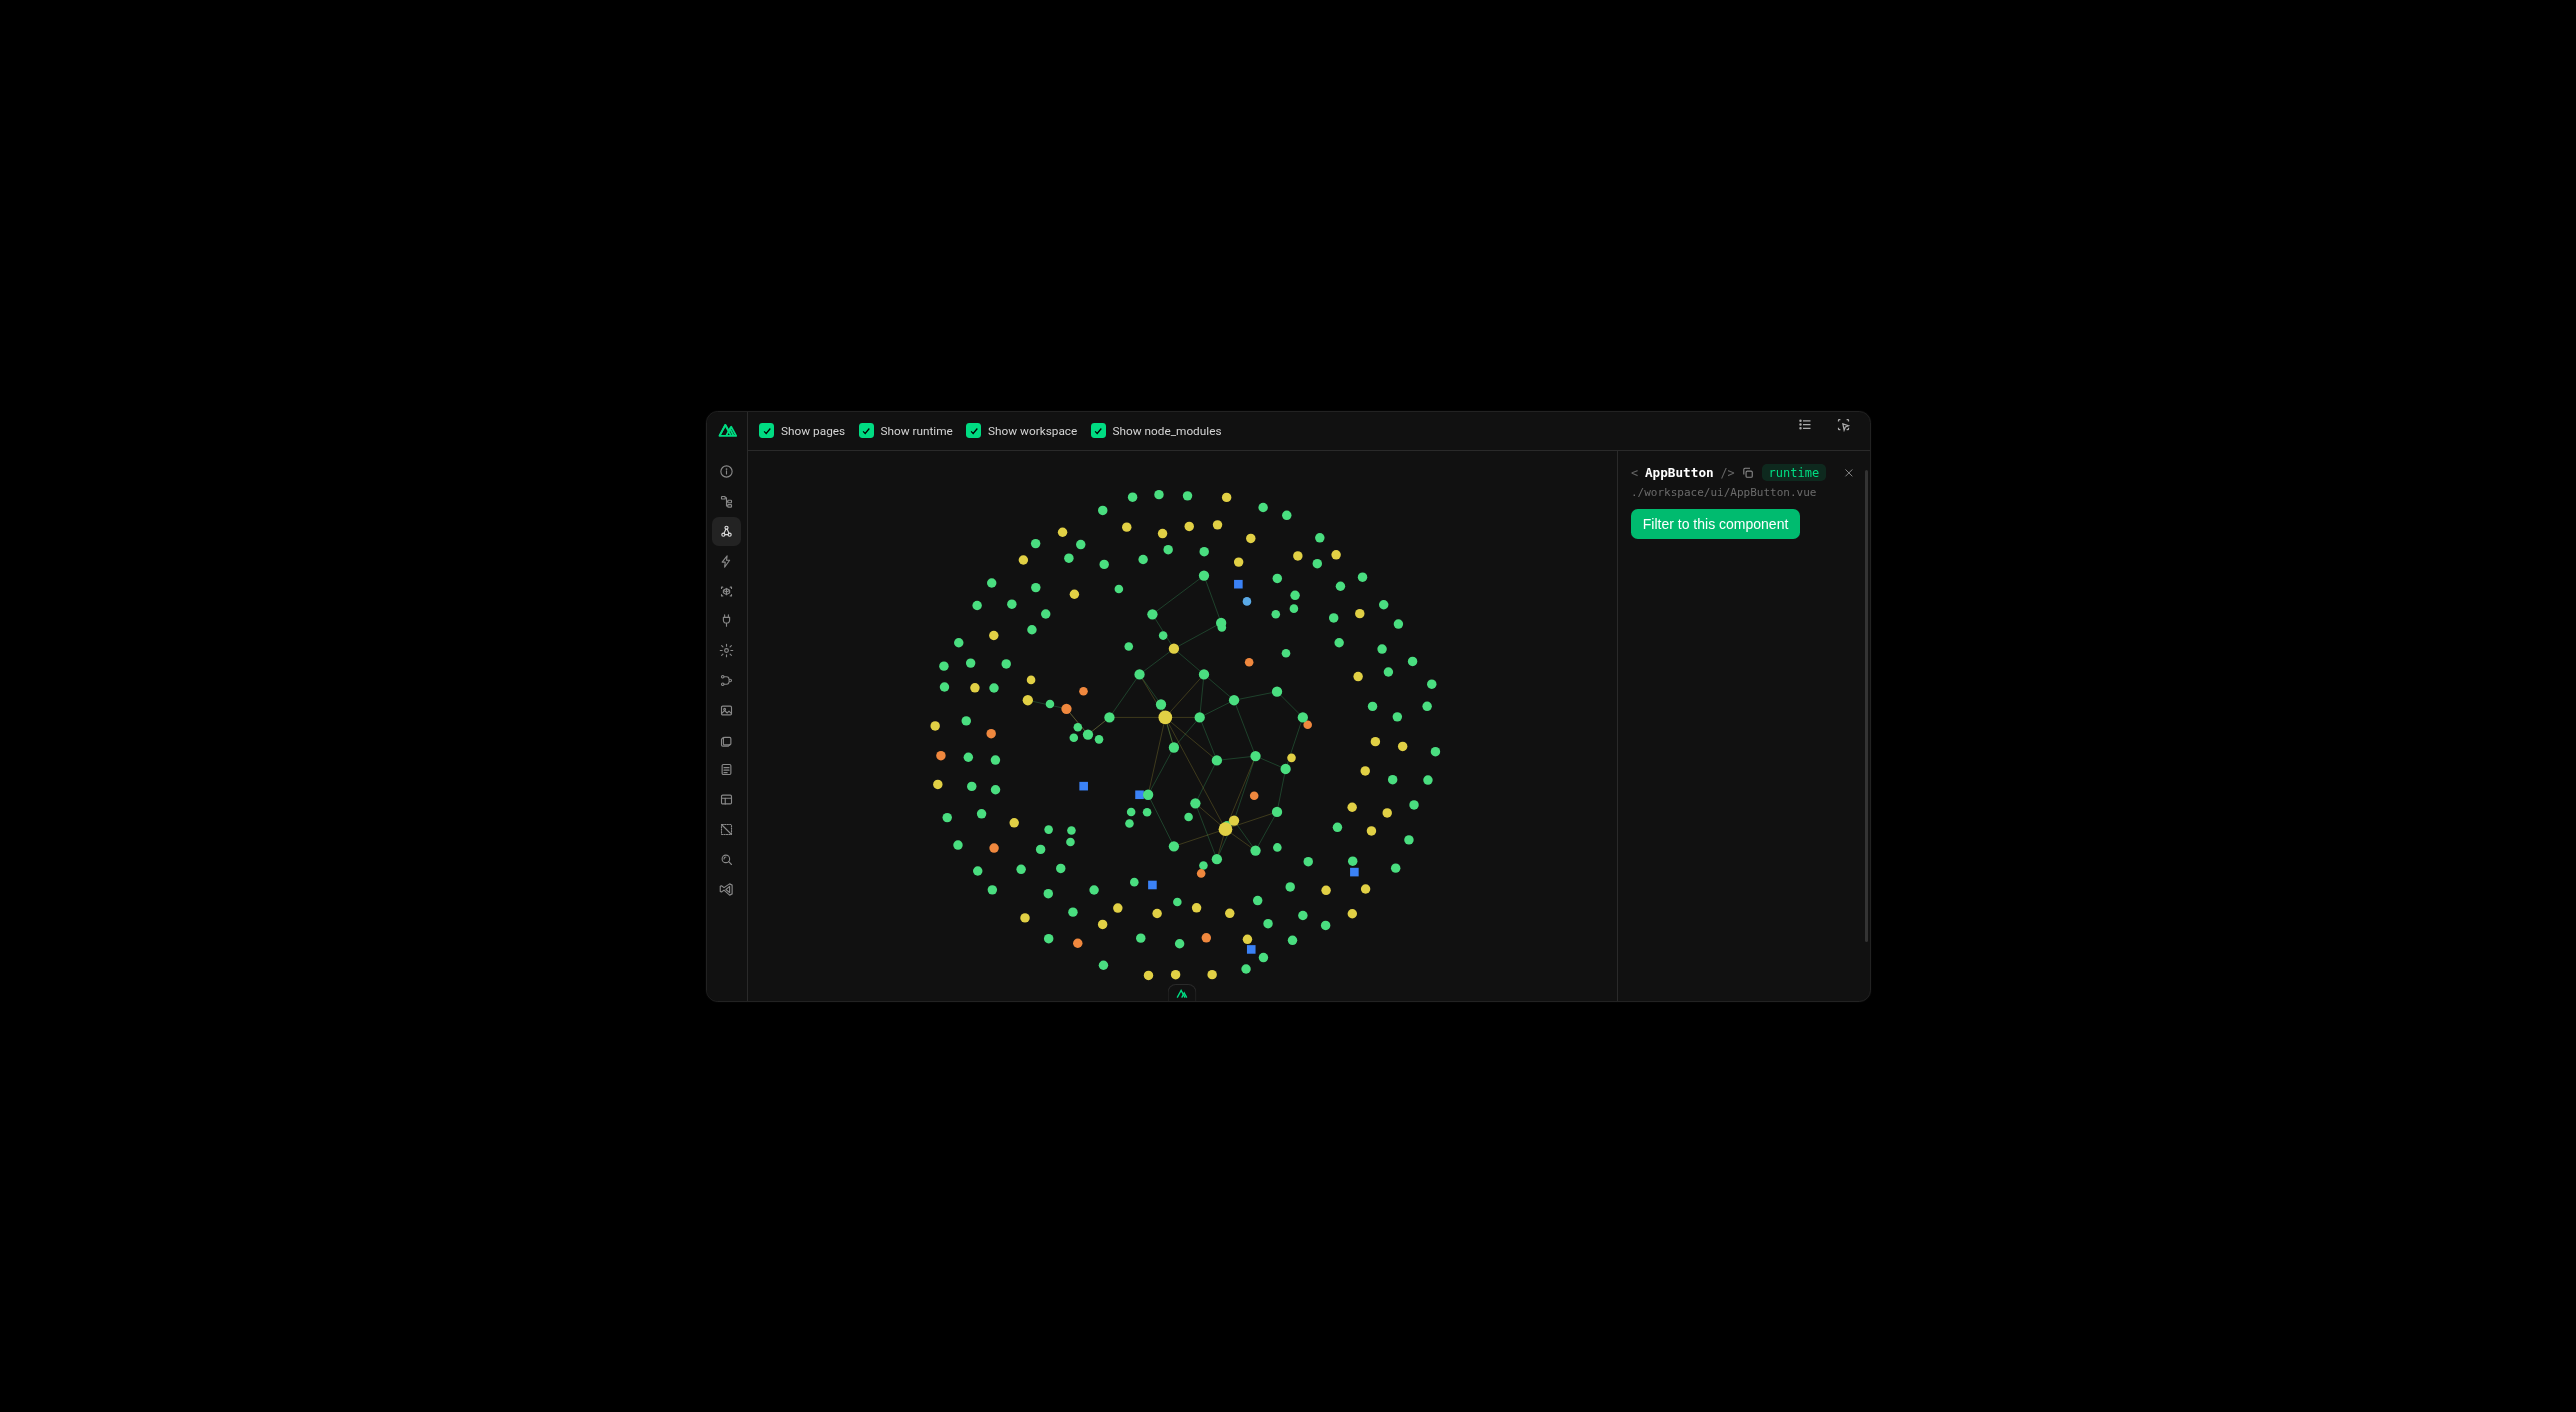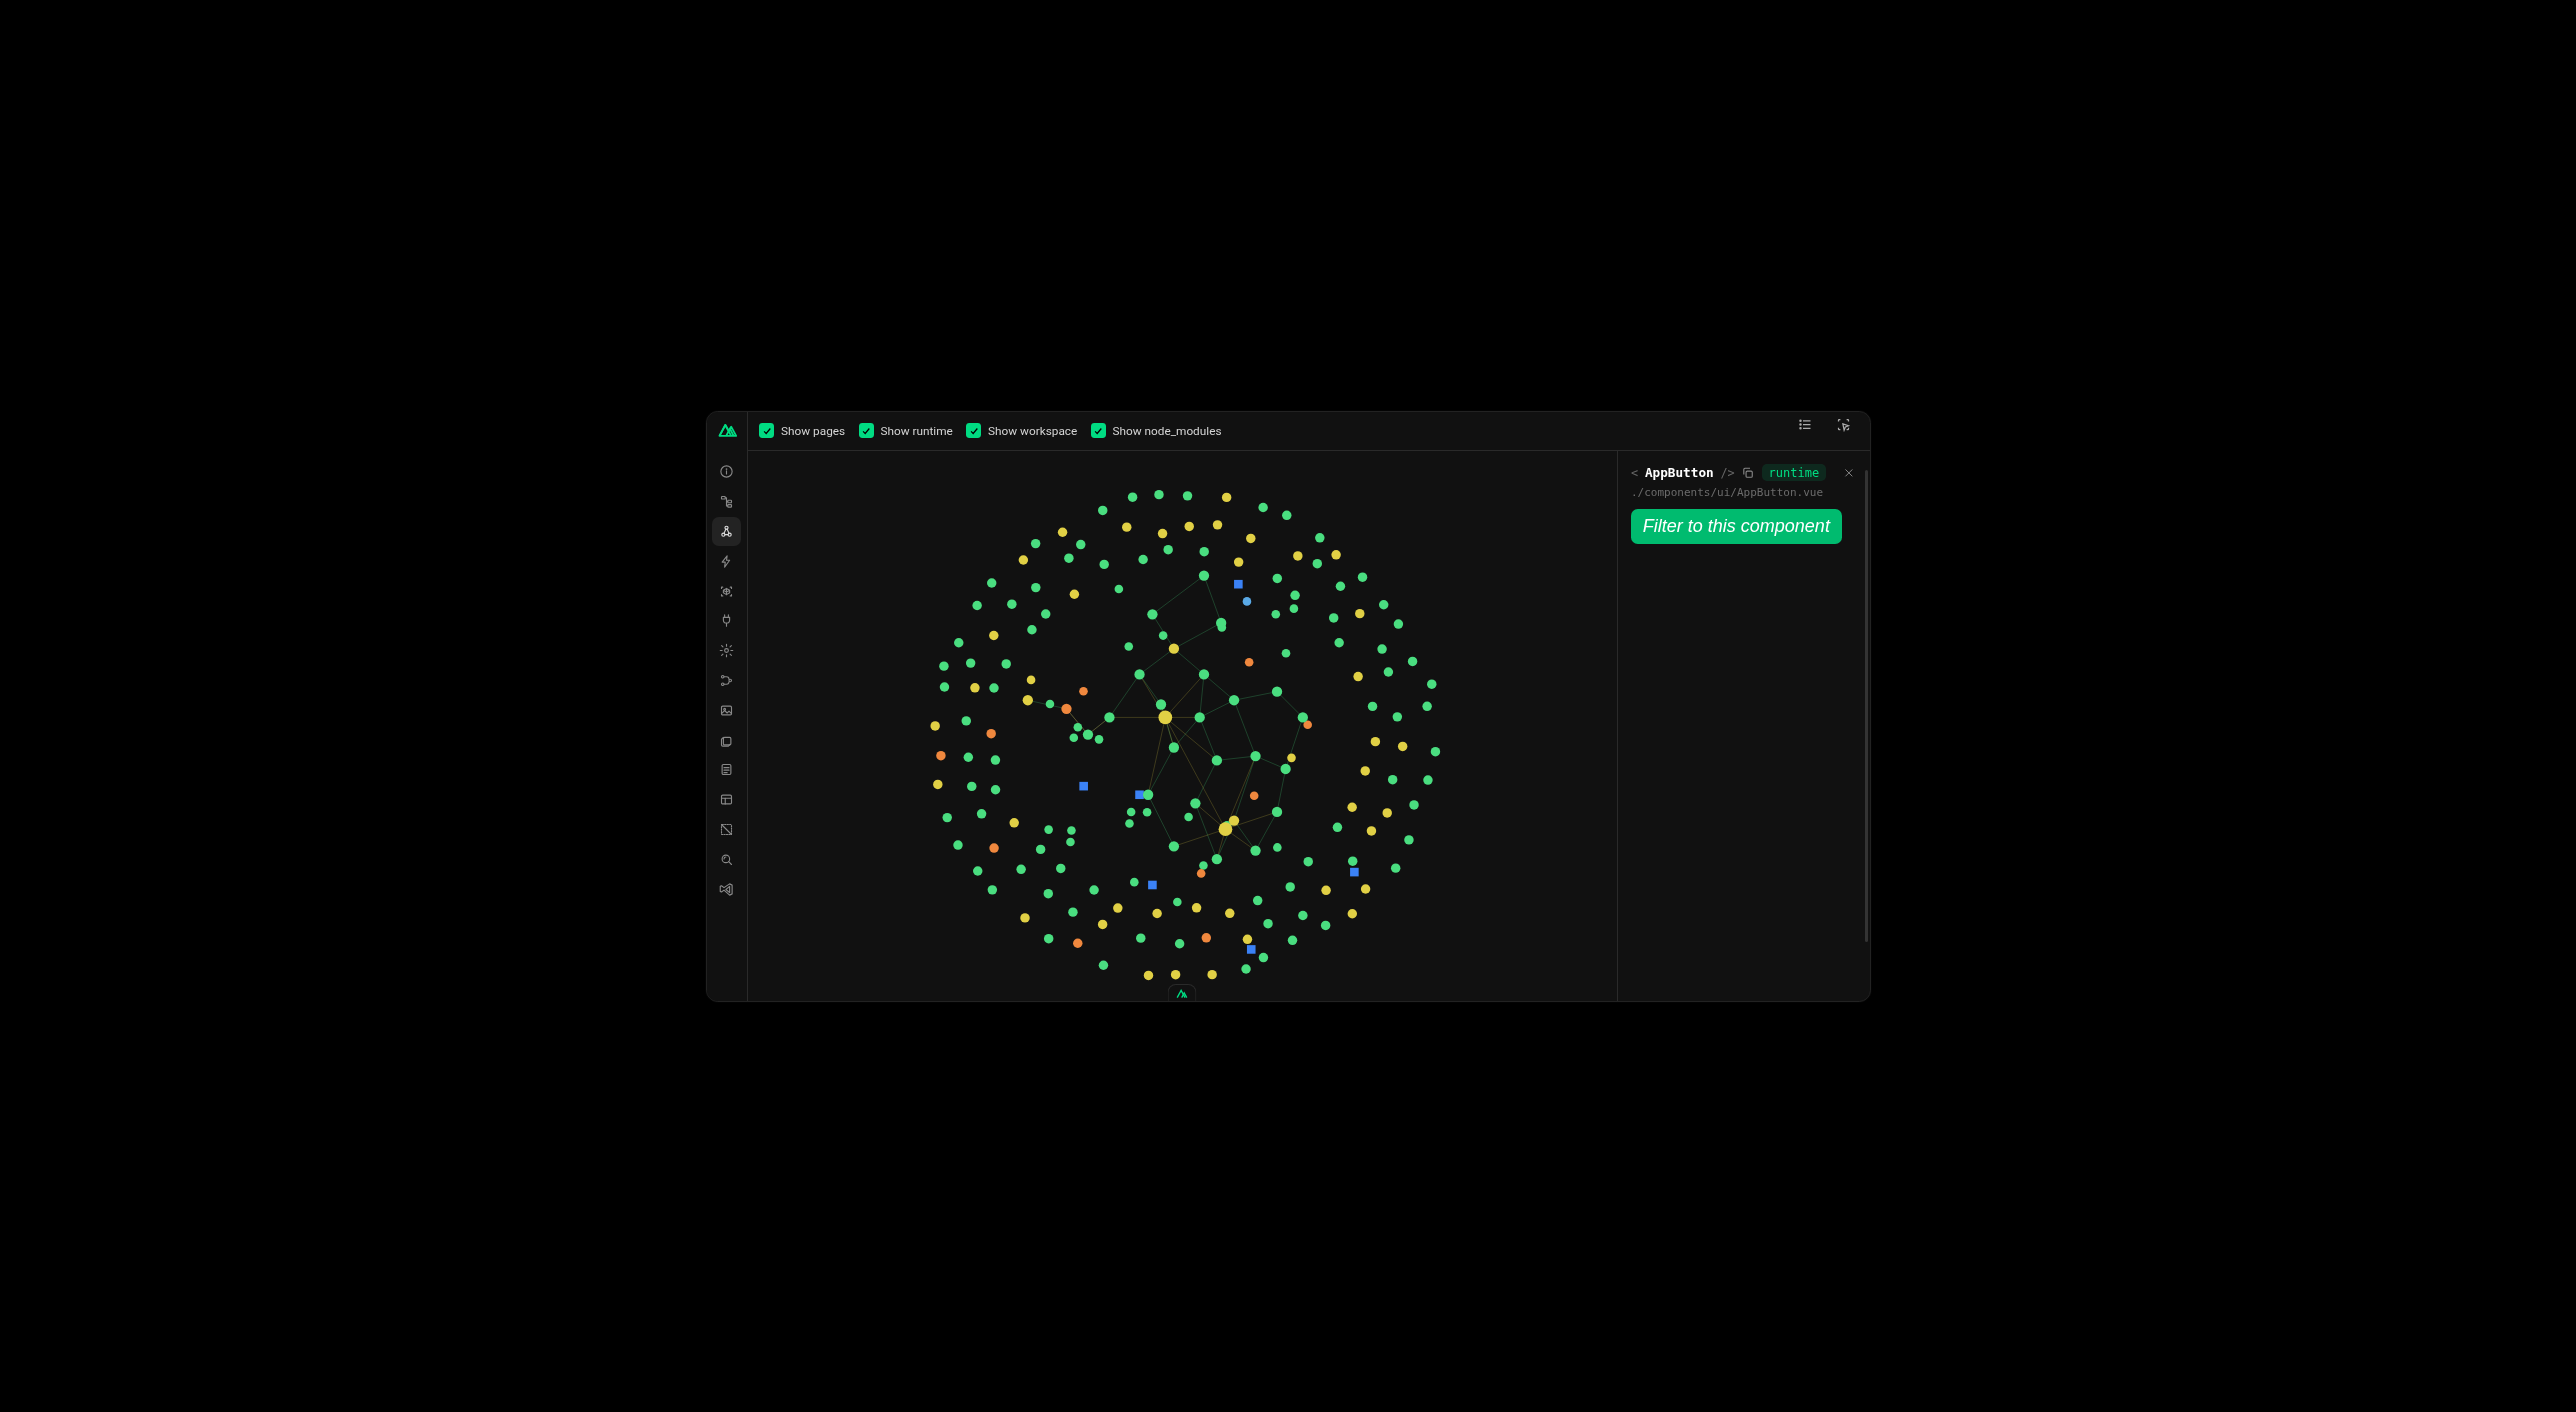--- a/index.html
+++ b/index.html
@@ -134,23 +134,22 @@
     margin-top:-5px;
     overflow-wrap:break-word;
   }
   .filter-btn {
     align-self:flex-start;
     background: var(--accent-dark);
     color:#fff;
     border:none;
     border-radius:6.8px;
     padding:6.8px 11.8px;
-    font-size:18px;
+    font-size:14px;
     cursor:pointer;
-    font-style:italic;
   }
   .footer-logo {
     position:absolute;
     bottom:-0.8px; left:50%; transform:translateX(-50%);
     width:29px; height:17px;
     background: var(--panel-dark);
     border:0.8px solid var(--border);
     border-bottom:none;
     border-radius:8.4px 8.4px 0 0;
     display:flex; align-items:center; justify-content:center;
@@ -601,19 +600,19 @@
               </svg>
           </span>
           <span class="badge">runtime</span>
           <span class="close-btn">
             <svg viewBox="0 0 24 24" stroke="currentColor" stroke-width="2">
                 <line x1="5" y1="5" x2="19" y2="19"></line>
                 <line x1="19" y1="5" x2="5" y2="19"></line>
               </svg>
           </span>
         </div>
-        <div class="path">./components/ui/AppButton.vue</div>
+        <div class="path">./workspace/ui/AppButton.vue</div>
         <button class="filter-btn">Filter to this component</button>
       </aside>
     </div>
   </div>
 </div>
 
 
 </body></html>

